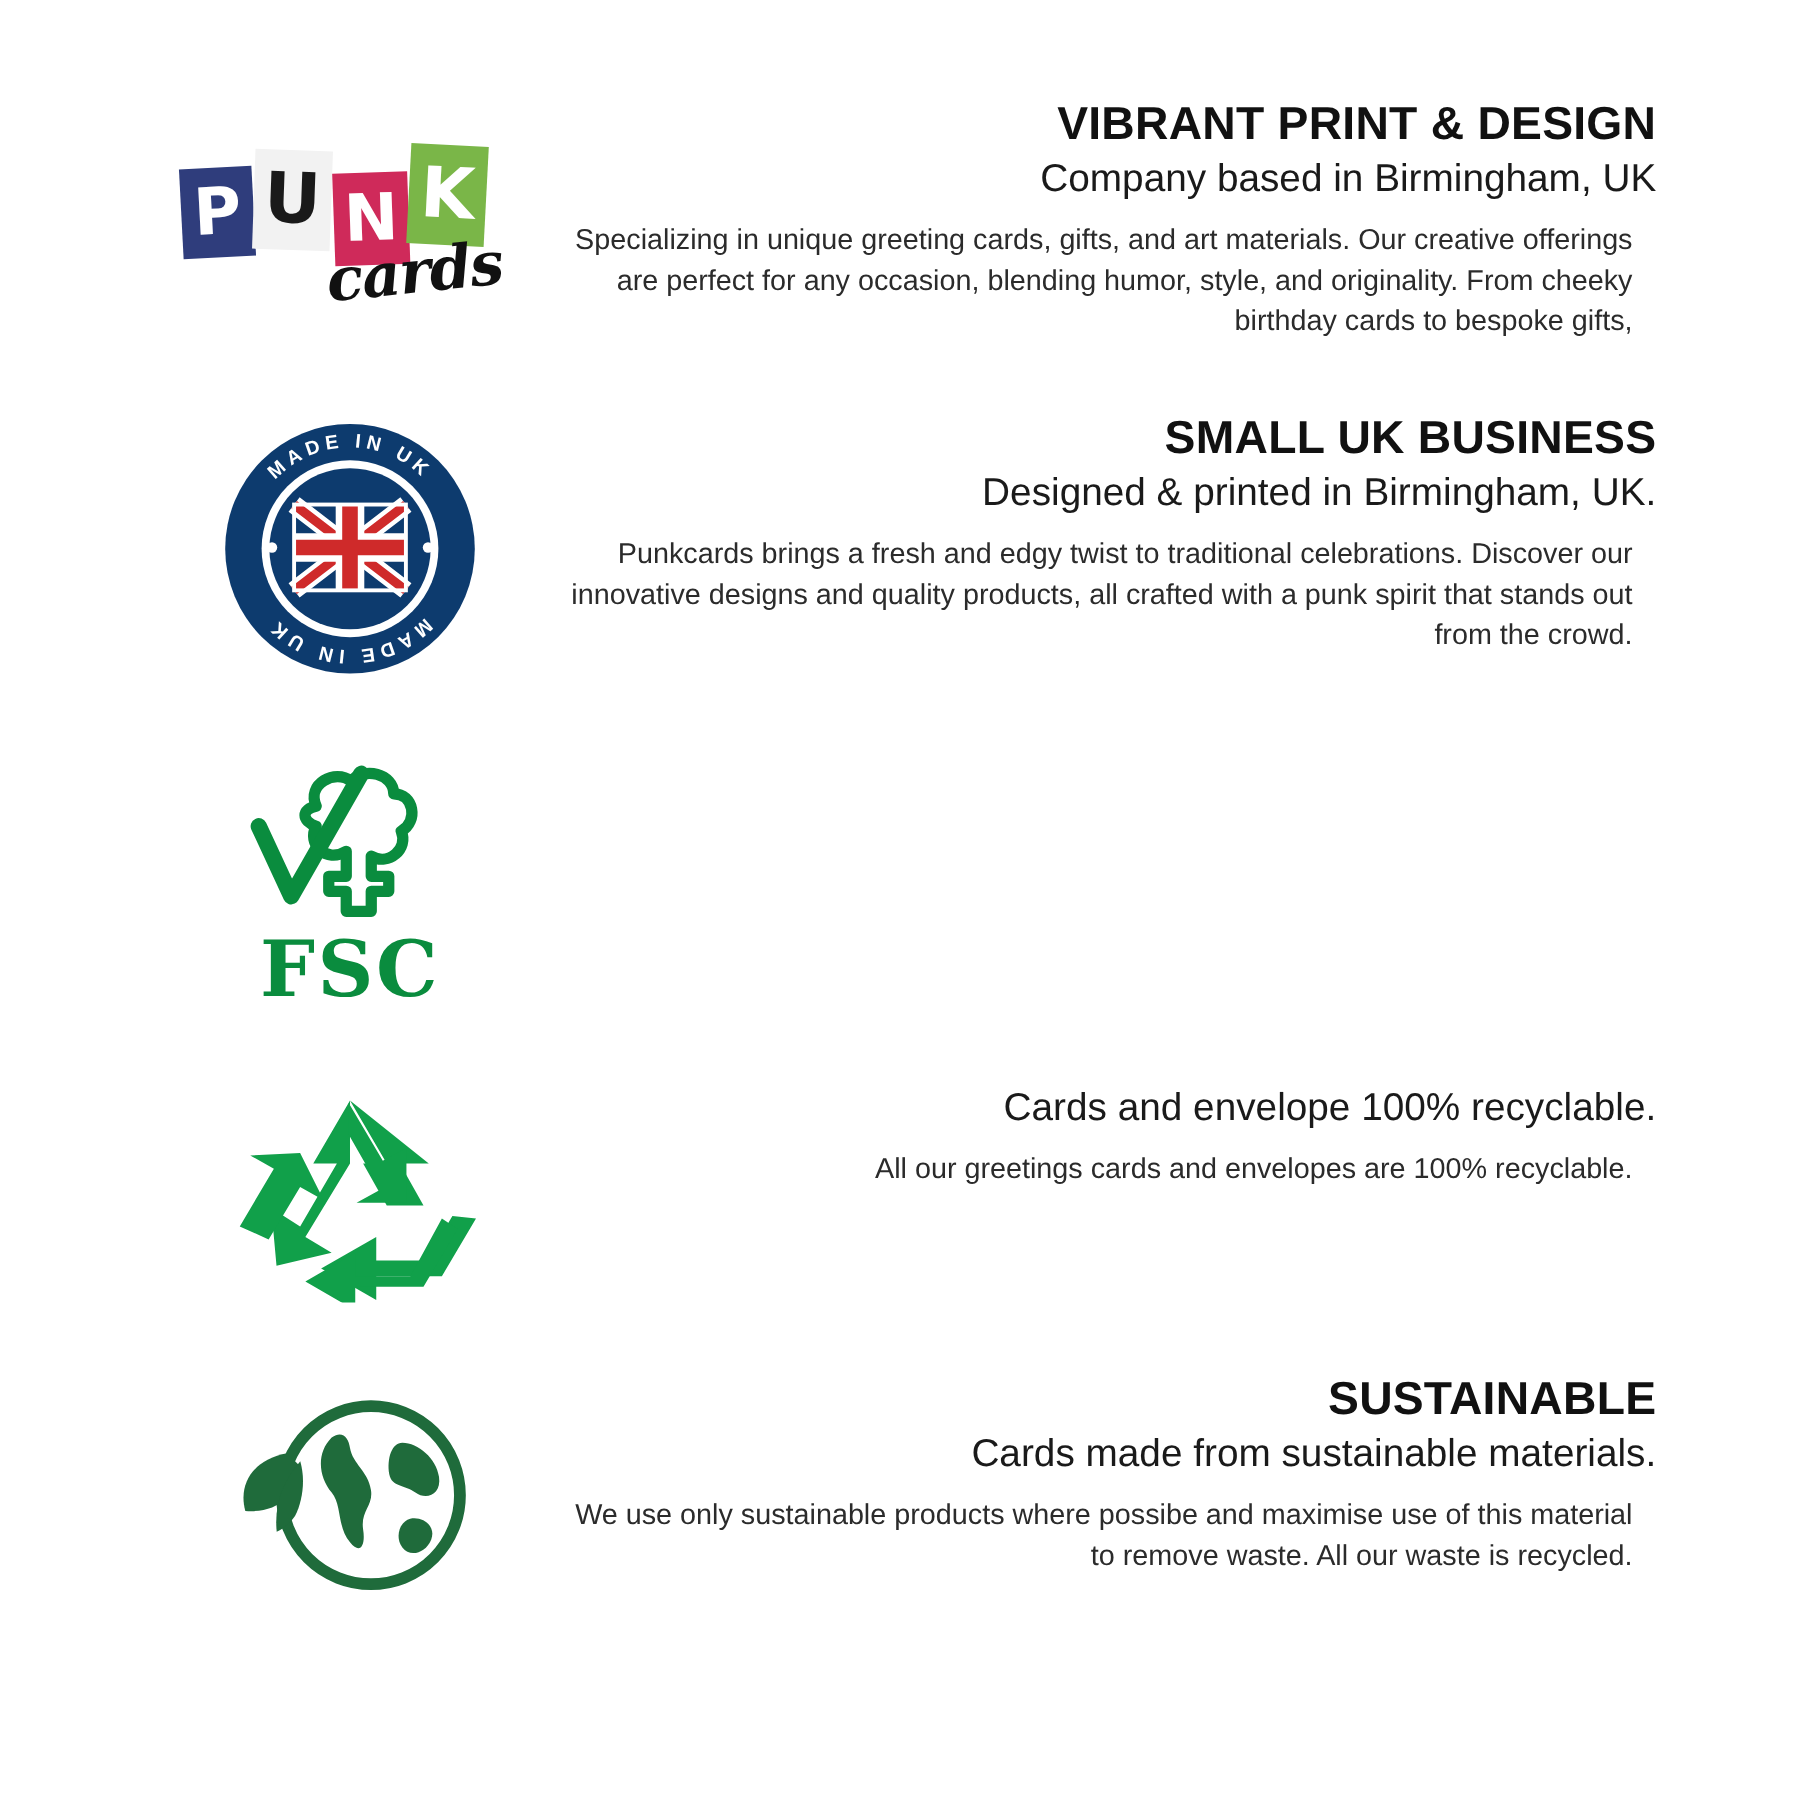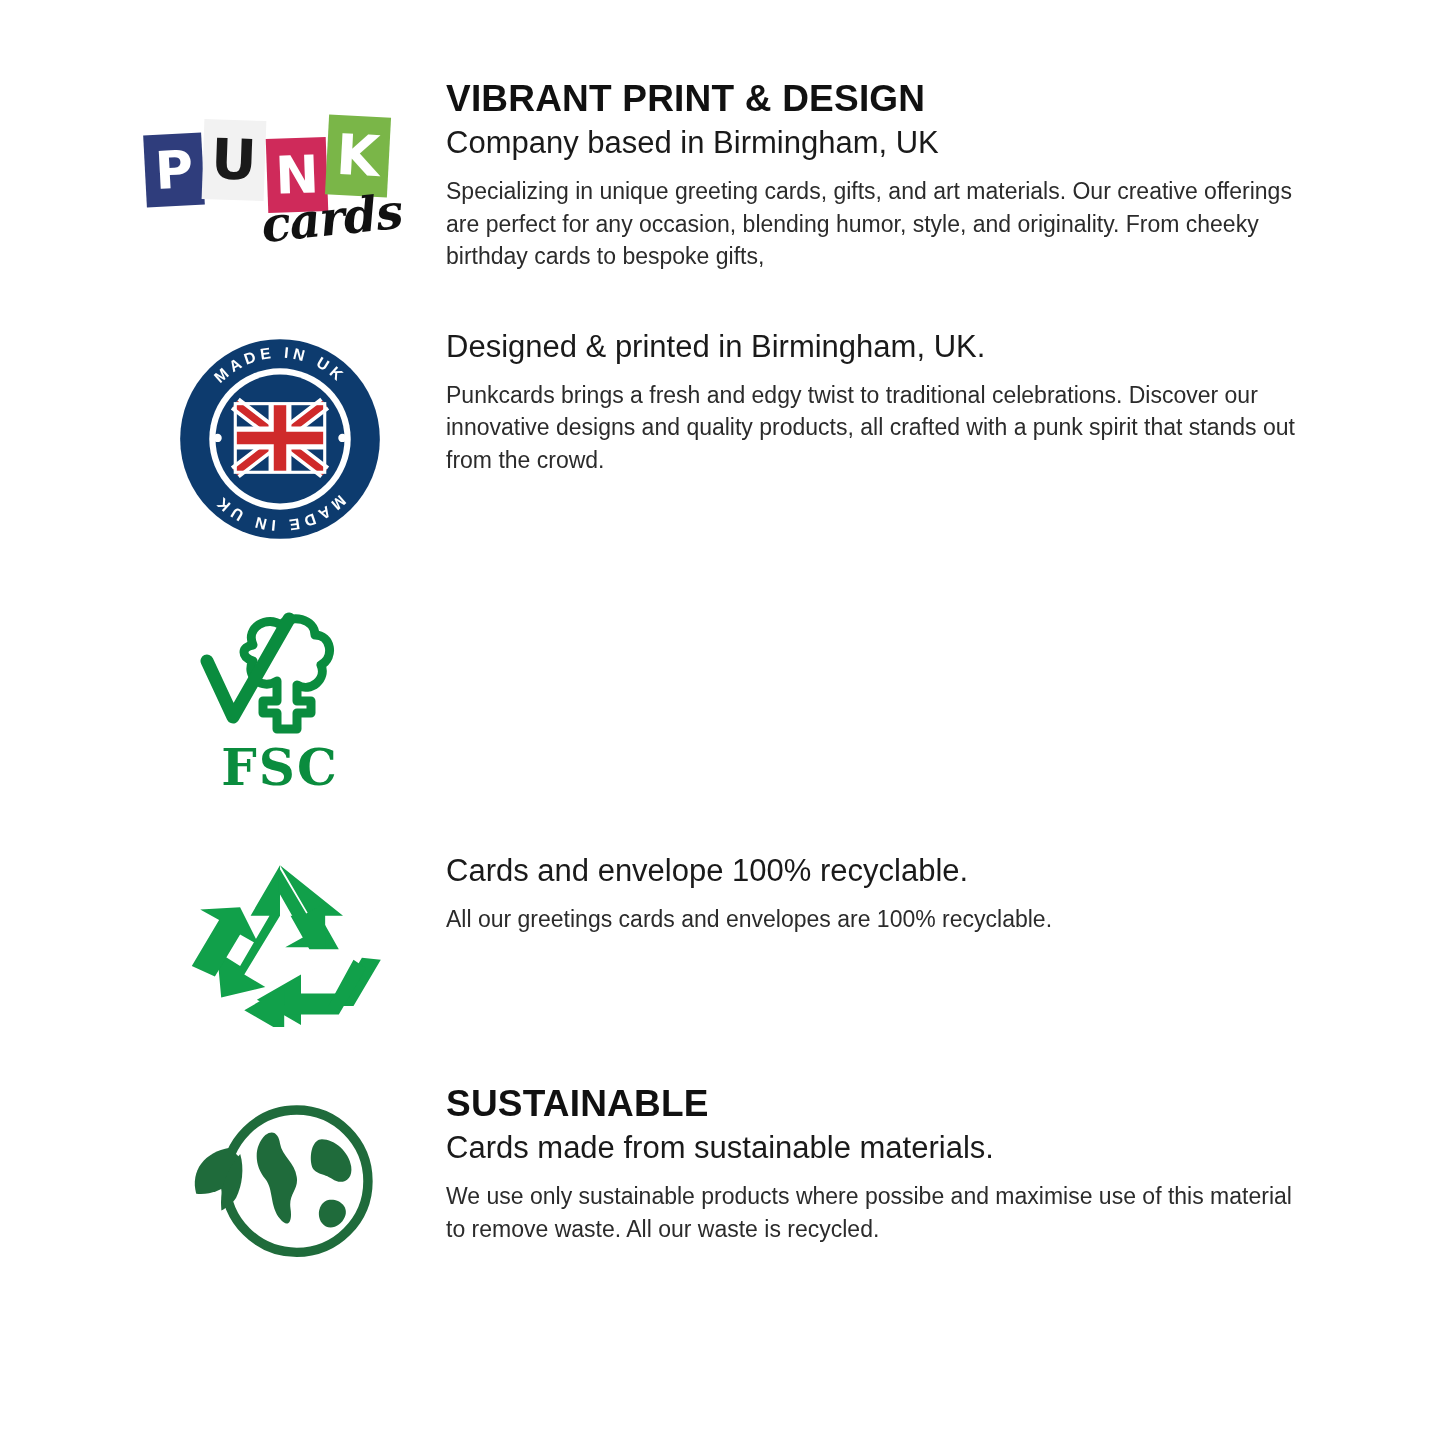--- a/index.html
+++ b/index.html
@@ -34,20 +34,21 @@
     width: 320px;
     min-width: 320px;
     display: flex;
     align-items: flex-start;
     justify-content: center;
     padding-top: 6px;
   }
   .text-cell {
     flex: 1;
     padding-left: 6px;
+    text-align: right;
   }
   .f-title {
     font-size: 37px;
     font-weight: bold;
     letter-spacing: 0.2px;
     line-height: 1.12;
     margin: 0 0 6px 0;
     color: #111111;
   }
   .f-sub {
@@ -100,21 +101,21 @@
   }
 
   
   .uk-badge { width: 208px; height: 208px; }
 
   
   .fsc-wrap { width: 210px; text-align: center; }
   .fsc-text {
     font-family: "DejaVu Serif", serif;
     font-weight: bold;
-    font-size: 50px;
+    font-size: 62px;
     color: #0a8c3e;
     letter-spacing: 2px;
     margin-top: -6px;
   }
 
   
   .recycle-icon { width: 212px; height: 168px; }
   .globe-icon { width: 232px; height: 178px; }
 </style>
 </head>
@@ -164,20 +165,21 @@
         </defs>
         <text font-family="Liberation Sans, sans-serif" font-size="15" font-weight="bold" fill="#ffffff" letter-spacing="4">
           <textPath href="#arcTop" startOffset="50%" text-anchor="middle">MADE IN UK</textPath>
         </text>
         <text font-family="Liberation Sans, sans-serif" font-size="15" font-weight="bold" fill="#ffffff" letter-spacing="4">
           <textPath href="#arcBot" startOffset="50%" text-anchor="middle">MADE IN UK</textPath>
         </text>
       </svg>
     </div>
     <div class="text-cell">
+      <h2 class="f-title">SMALL UK BUSINESS</h2>
       <div class="f-sub">Designed &amp; printed in Birmingham, UK.</div>
       <p class="f-body">Punkcards brings a fresh and edgy twist to traditional celebrations. Discover our innovative designs and quality products, all crafted with a punk spirit that stands out from the crowd.</p>
     </div>
   </div>
 
   <div class="feature-row">
     <div class="icon-cell">
       <div class="fsc-wrap">
         <svg width="175" height="135" viewBox="0 0 175 135">
           <g fill="none" stroke="#0a8c3e" stroke-width="9" stroke-linejoin="round" stroke-linecap="round">

